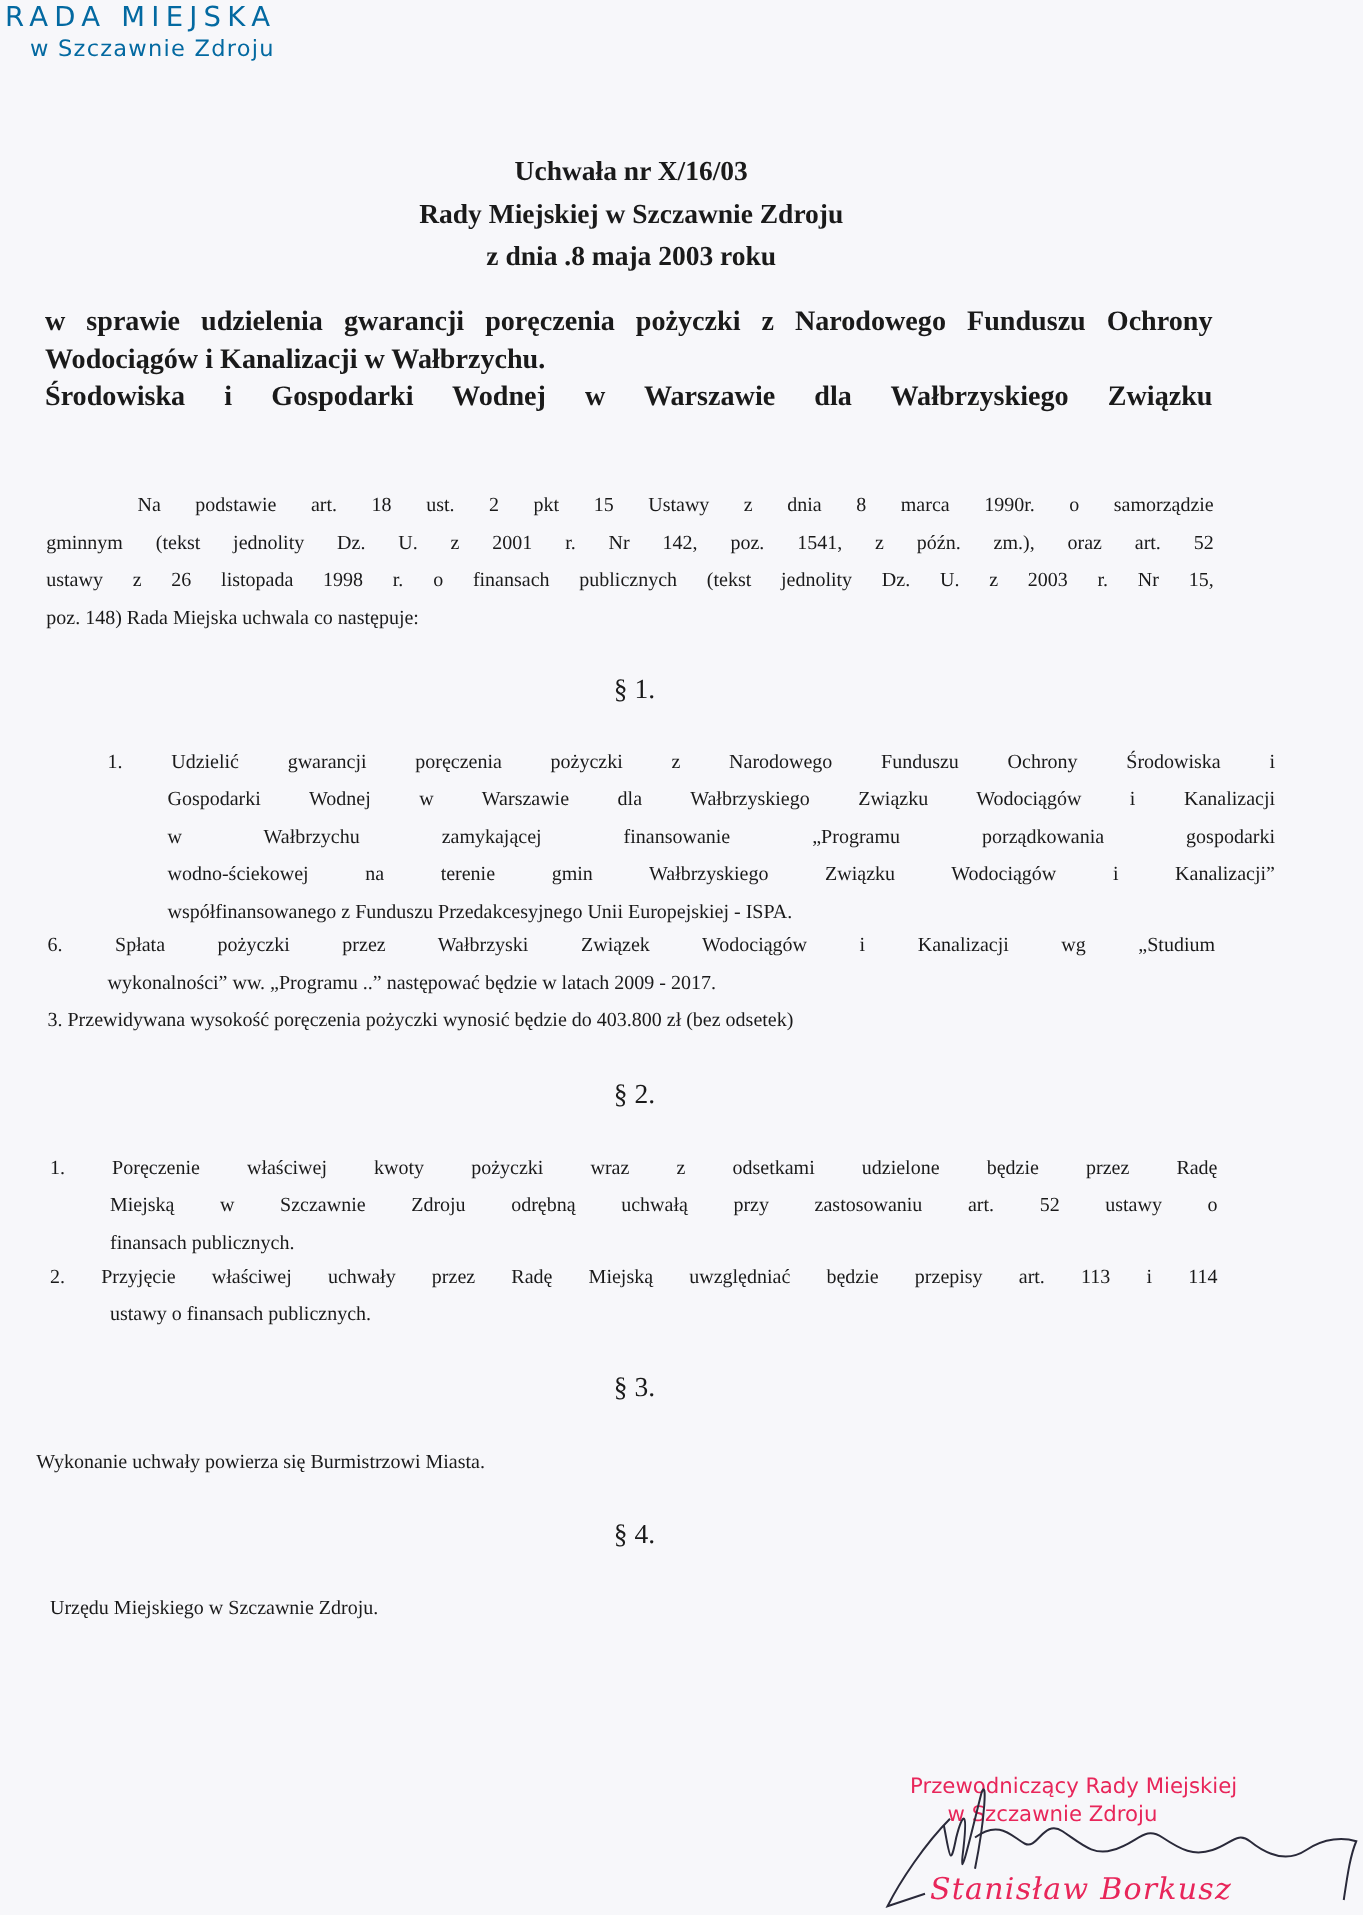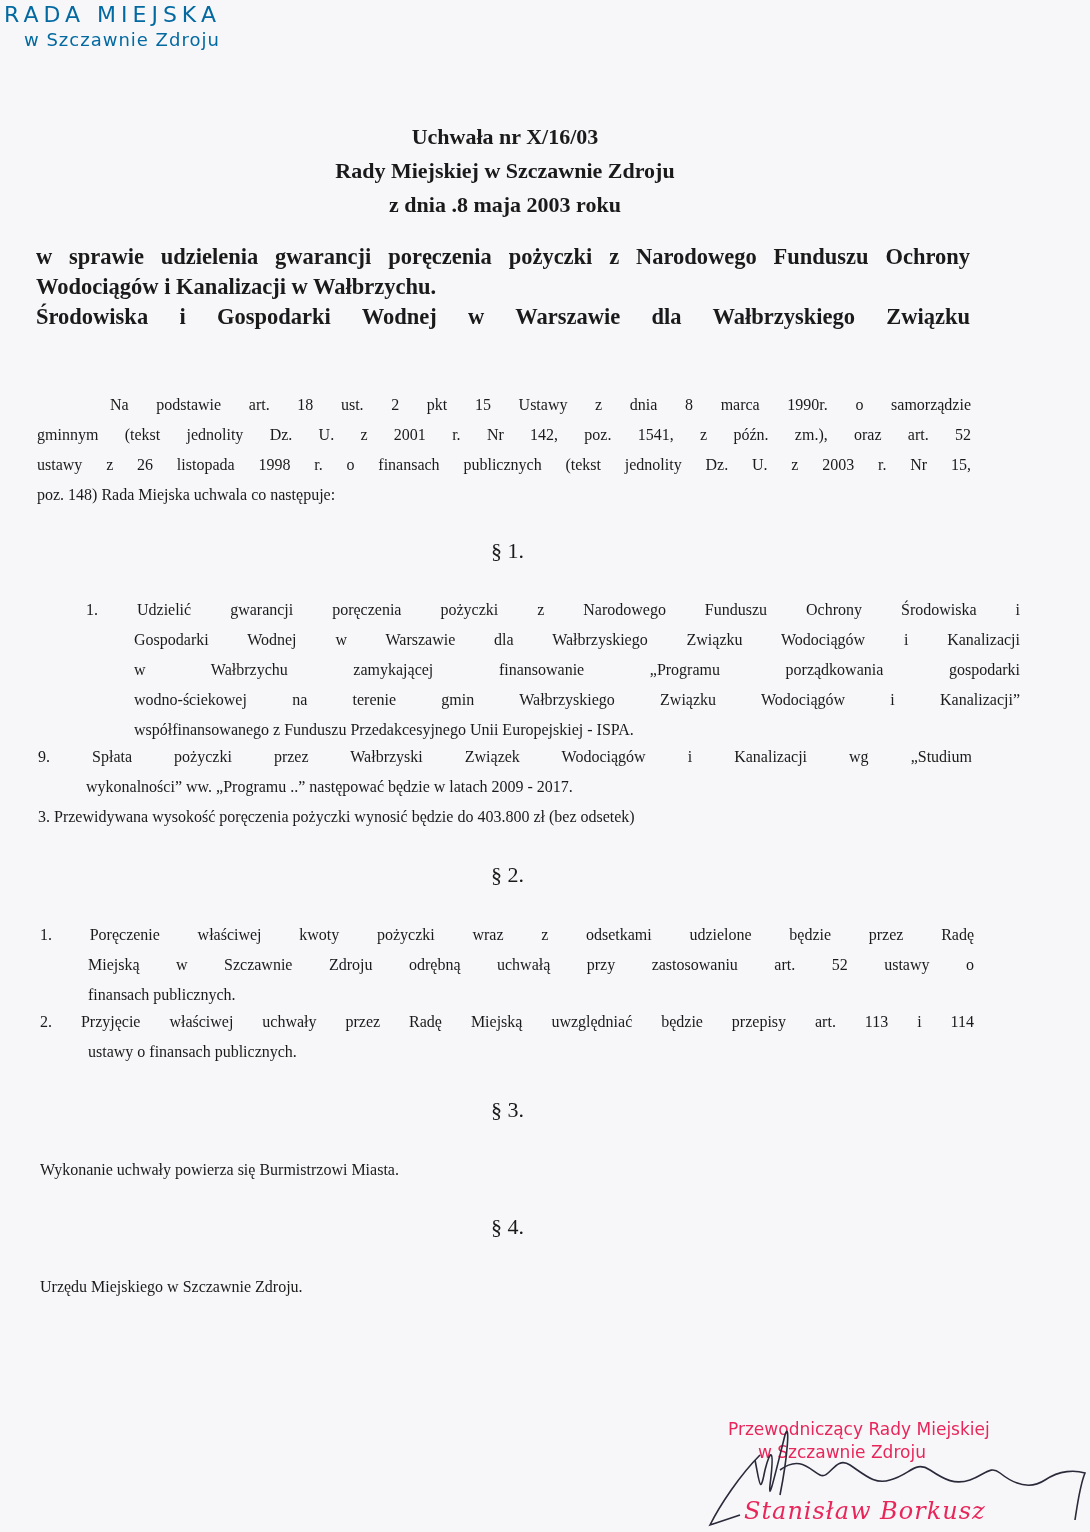--- a/index.html
+++ b/index.html
@@ -58,21 +58,21 @@
 
 <div class="para" style="top:595px; left:38px;margin-left:48px;">
   <span class="ln">1. Udzielić gwarancji poręczenia pożyczki z Narodowego Funduszu Ochrony Środowiska i</span>
   <span class="ln hang">Gospodarki Wodnej w Warszawie dla Wałbrzyskiego Związku Wodociągów i Kanalizacji</span>
   <span class="ln hang">w Wałbrzychu zamykającej finansowanie „Programu porządkowania gospodarki</span>
   <span class="ln hang">wodno-ściekowej na terenie gmin Wałbrzyskiego Związku Wodociągów i Kanalizacji”</span>
   <span class="ln hang last">współfinansowanego z Funduszu Przedakcesyjnego Unii Europejskiej - ISPA.</span>
 </div>
 
 <div class="para" style="top:742px; left:38px;">
-  <span class="ln">9. Spłata pożyczki przez Wałbrzyski Związek Wodociągów i Kanalizacji wg „Studium</span>
+  <span class="ln">6. Spłata pożyczki przez Wałbrzyski Związek Wodociągów i Kanalizacji wg „Studium</span>
   <span class="ln hang last">wykonalności” ww. „Programu ..” następować będzie w latach 2009 - 2017.</span>
 </div>
 
 <div class="para" style="top:802px; left:38px;">
   <span class="ln last">3. Przewidywana wysokość poręczenia pożyczki wynosić będzie do 403.800 zł (bez odsetek)</span>
 </div>
 
 <div class="sec" style="top:862px;">§ 2.</div>
 
 <div class="para" style="top:920px; left:40px;">
@@ -81,21 +81,21 @@
   <span class="ln hang last">finansach publicznych.</span>
 </div>
 
 <div class="para" style="top:1007px; left:40px;">
   <span class="ln">2. Przyjęcie właściwej uchwały przez Radę Miejską uwzględniać będzie przepisy art. 113 i 114</span>
   <span class="ln hang last">ustawy o finansach publicznych.</span>
 </div>
 
 <div class="sec" style="top:1097px;">§ 3.</div>
 
-<div class="para" style="top:1155px; left:40px;">
+<div class="para" style="top:1155px; left:29px;">
   <span class="ln last">Wykonanie uchwały powierza się Burmistrzowi Miasta.</span>
 </div>
 
 <div class="sec" style="top:1214px;">§ 4.</div>
 
 <div class="para" style="top:1272px; left:40px;">
   <span class="ln last">Urzędu Miejskiego w Szczawnie Zdroju.</span>
 </div>
 
 <div class="sig">

